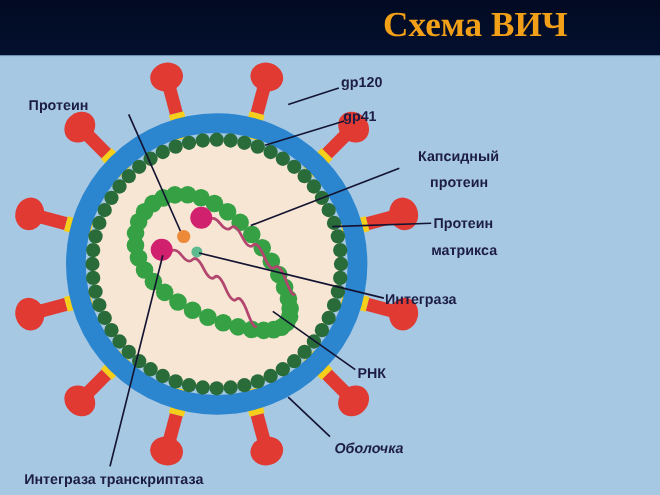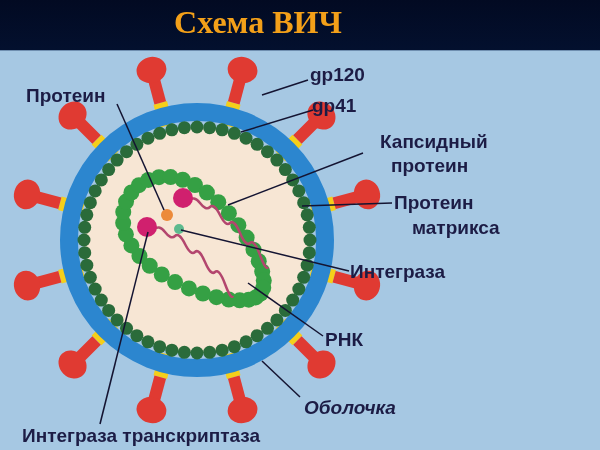--- a/index.html
+++ b/index.html
@@ -1,20 +1,20 @@
 <!DOCTYPE html>
 <html><head>
 <meta charset="utf-8">
 <style>
   html,body{margin:0;padding:0;}
   body{width:600px;height:450px;overflow:hidden;background:#a6c8e3;font-family:"Liberation Sans",sans-serif;position:relative;}
   .titlebar{position:absolute;left:0;top:0;width:600px;height:50px;background:linear-gradient(#020a22,#03102e);border-bottom:1px solid #6f8fb0;}
-  .title{position:absolute;left:0;top:4px;width:516px;text-align:center;font-family:"Liberation Serif",serif;font-weight:bold;font-size:32px;color:#f3a019;}
+  .title{position:absolute;left:0;top:4px;width:516px;text-align:right;font-family:"Liberation Serif",serif;font-weight:bold;font-size:32px;color:#f3a019;}
   svg.diagram{position:absolute;left:0;top:51px;}
-  .lbl{position:absolute;font-weight:bold;font-size:19px;color:#1c1c45;white-space:nowrap;line-height:20px;}
+  .lbl{position:absolute;font-weight:bold;font-size:13px;color:#1c1c45;white-space:nowrap;line-height:20px;}
 </style>
 </head>
 <body>
 
 <div class="titlebar">
   <div class="title">Схема ВИЧ</div>
 </div>
 
 <svg class="diagram" width="600" height="399" viewBox="0 51 600 399">
   <g id="spikes">
@@ -195,17 +195,17 @@
     <line x1="148" y1="232" x2="100" y2="424"></line>
   </g>
 </svg>
 
 <div class="lbl" style="left:310px;top:65px;">gp120</div>
 <div class="lbl" style="left:312px;top:96px;">gp41</div>
 <div class="lbl" style="left:26px;top:86px;">Протеин</div>
 <div class="lbl" style="left:380px;top:132px;text-align:right;">Капсидный</div>
 <div class="lbl" style="left:391px;top:156px;">протеин</div>
 <div class="lbl" style="left:394px;top:193px;">Протеин</div>
-<div class="lbl" style="left:392px;top:218px;margin-left:20px;">матрикса</div>
+<div class="lbl" style="left:392px;top:218px;">матрикса</div>
 <div class="lbl" style="left:350px;top:262px;">Интеграза</div>
 <div class="lbl" style="left:325px;top:330px;">РНК</div>
 <div class="lbl" style="left:304px;top:398px;font-style:italic;">Оболочка</div>
 <div class="lbl" style="left:22px;top:426px;">Интеграза транскриптаза</div>
 
 </body></html>

